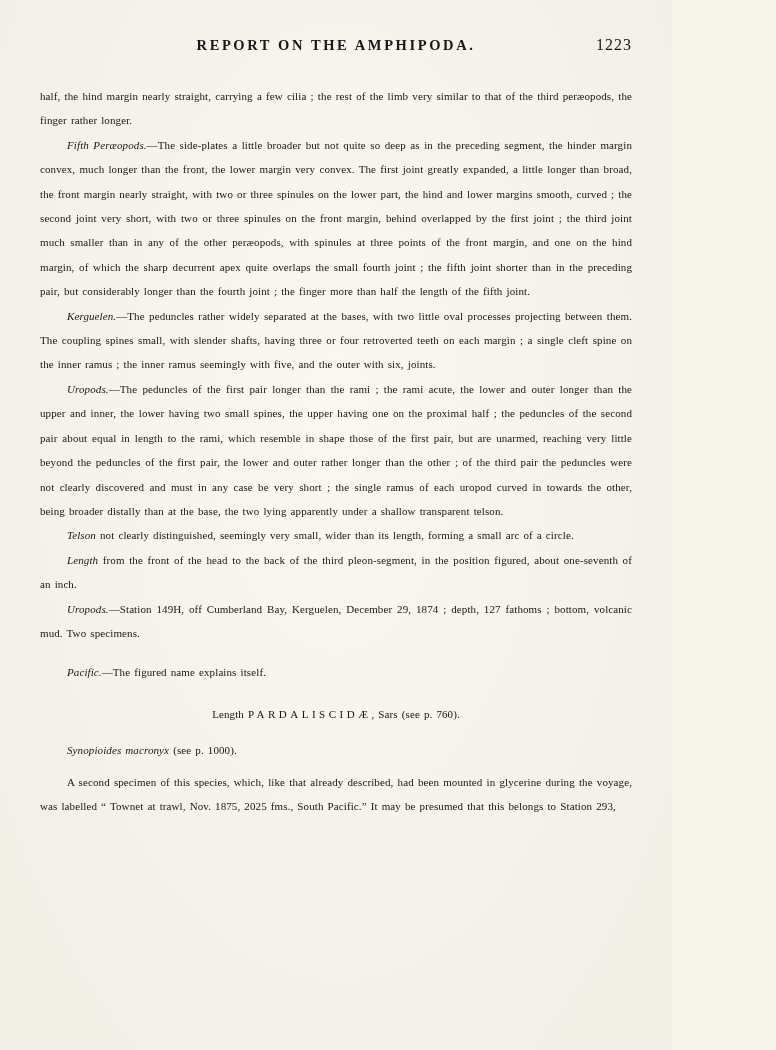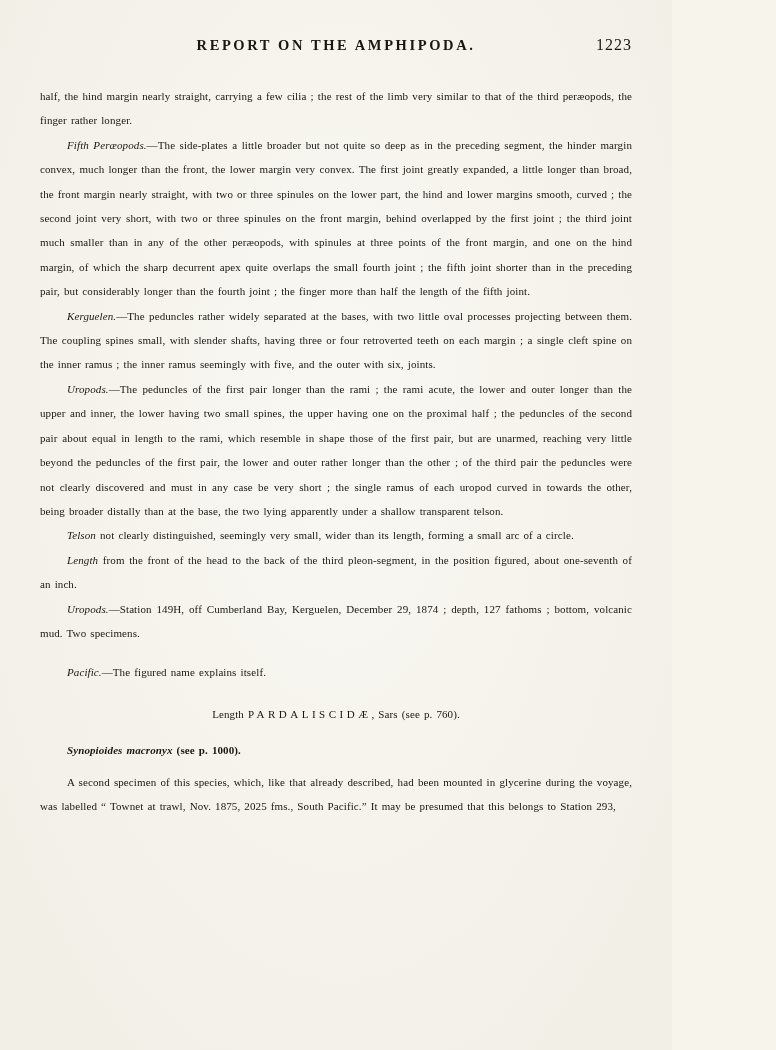--- a/index.html
+++ b/index.html
@@ -54,21 +54,21 @@
   p.no-indent { text-indent: 0; }
   .lead { font-style: italic; }
   p.remark { margin-top: 15px; }
   p.family-heading {
     margin-top: 17px;
     margin-bottom: 12px;
     text-align: center;
     text-indent: 0;
   }
   .family-name { letter-spacing: 3.5px; font-family: Liberation Serif, serif; }
-  p.species { margin-bottom: 7px; font-weight: bold; }
+  p.species { margin-bottom: 7px; }
 </style>
 </head>
 <body>
 
 <div class="page">
 
   <div class="header">
     <span class="title">REPORT ON THE AMPHIPODA.</span>
     <span class="pagenum">1223</span>
   </div>

